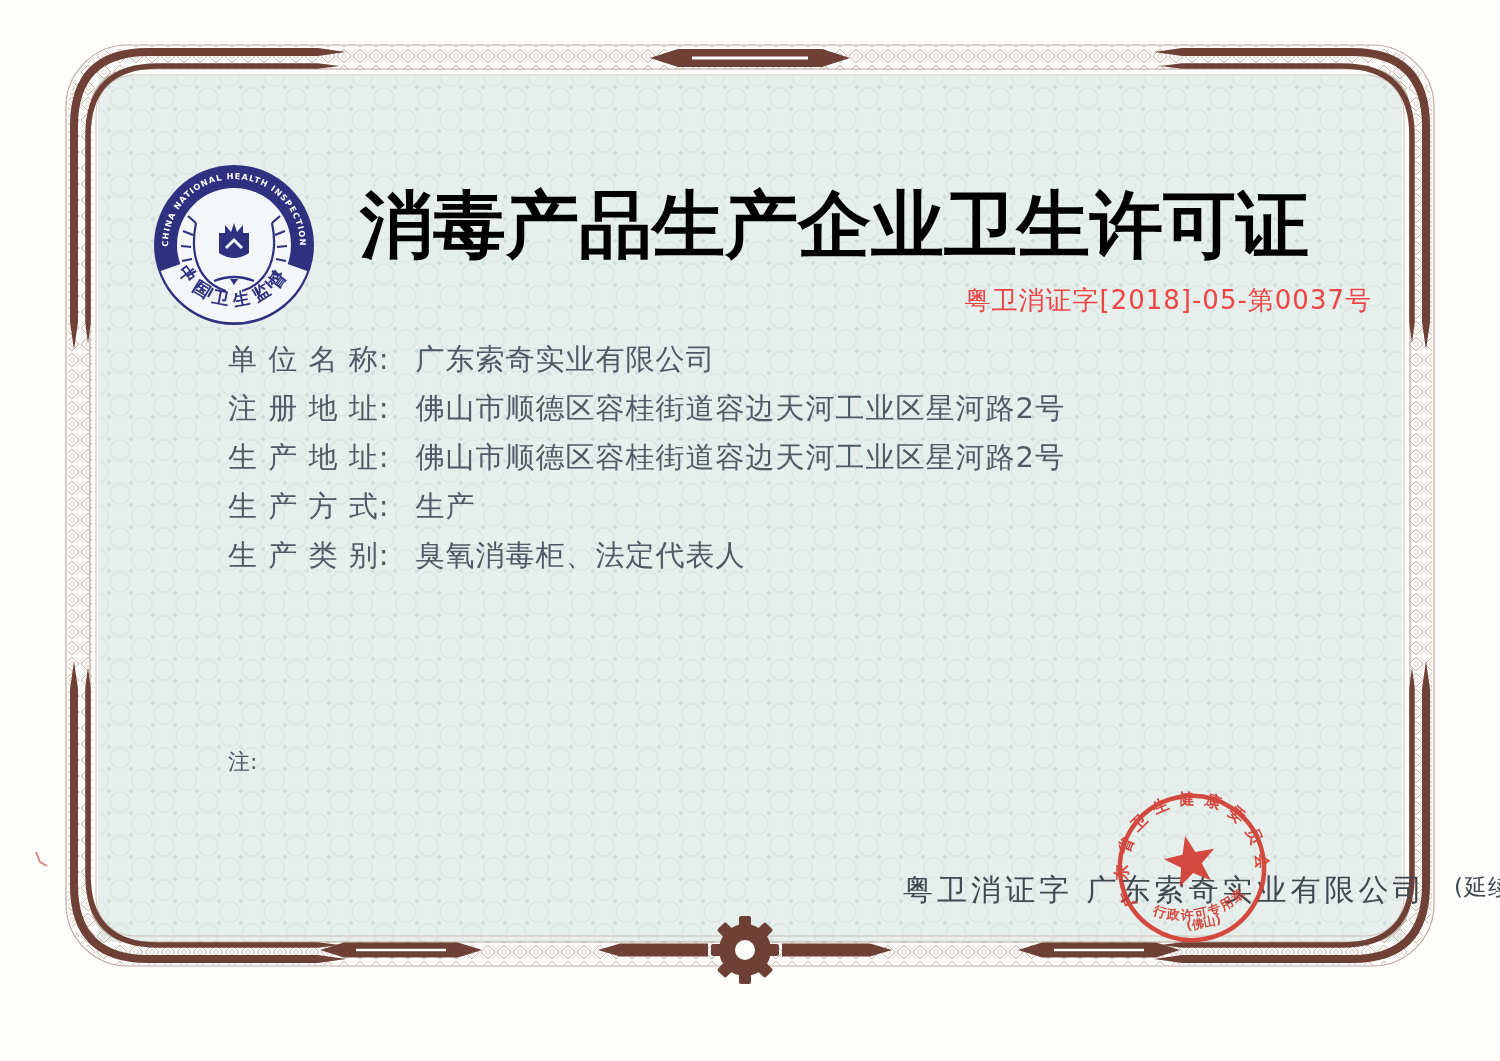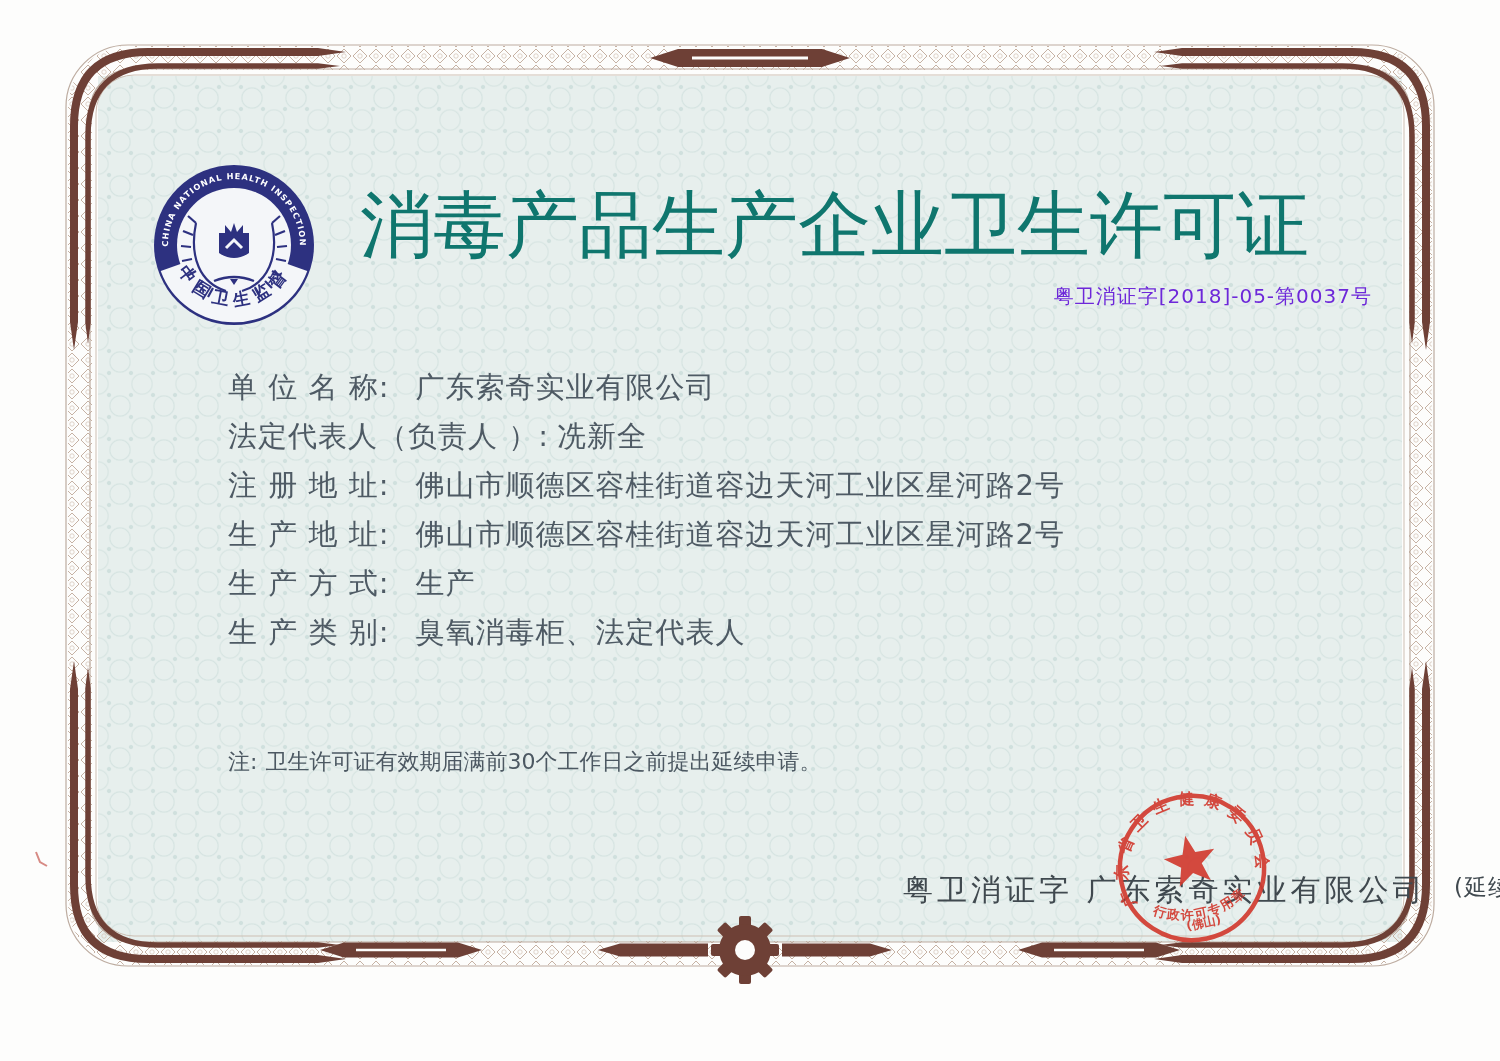--- a/index.html
+++ b/index.html
@@ -14,26 +14,26 @@
       radial-gradient(circle, rgba(125,170,165,.22) 1.5px, transparent 2.6px),
       radial-gradient(circle, transparent 9px, rgba(125,170,165,.16) 10px, transparent 11.5px),
       radial-gradient(circle, transparent 9px, rgba(118,165,160,.13) 10px, transparent 11.5px);
     background-size:22px 22px,44px 44px,44px 44px;
     background-position:0 0,0 0,22px 22px;}
 
   #frame{left:0;top:0;width:1500px;height:1061px;pointer-events:none;}
 
   #emblem{left:152px;top:163px;width:164px;height:164px;}
 
-  #title{left:360px;top:177px;font-size:73px;font-weight:normal;color:#0f766e;
+  #title{left:360px;top:177px;font-size:73px;font-weight:bold;color:#000000;
          letter-spacing:0px;white-space:nowrap;}
 
-  #cert-no{top:283px;right:128px;font-size:20px;color:#6d28d9;letter-spacing:1px;}
-
-  #fields{left:228px;top:340px;color:#4e5a64;font-size:29px;letter-spacing:1px;margin-top:28px;}
+  #cert-no{top:283px;right:128px;font-size:26px;color:#ef4444;letter-spacing:1px;}
+
+  #fields{left:228px;top:340px;color:#4e5a64;font-size:29px;letter-spacing:1px;}
   .frow{white-space:nowrap;height:30px;margin-bottom:19px;}
   .frow .lbl{display:inline-block;min-width:160px;}
   .frow.autolbl .lbl{min-width:0;}
   .frow .val{margin-left:26px;}
   .frow.autolbl .val{margin-left:8px;}
 
   #note{left:228px;top:746px;width:1116px;display:flex;color:#4c5862;
         font-size:22px;line-height:31px;}
   #note .nlbl{flex:0 0 auto;margin-right:8px;}
 
@@ -147,41 +147,37 @@
   </svg>
 
   <div id="title" class="abs">消毒产品生产企业卫生许可证</div>
 
   <div id="cert-no" class="abs">粤卫消证字[2018]-05-第0037号</div>
 
   <div id="fields" class="abs">
     <div class="frow">
       <span class="lbl">单 位 名 称:</span><span class="val">广东索奇实业有限公司</span>
     </div>
-    <div class="frow autolbl">
-      <span class="lbl">法定代表人（负责人 ）:</span><span class="val">冼新全</span>
-    </div>
     <div class="frow">
       <span class="lbl">注 册 地 址:</span><span class="val">佛山市顺德区容桂街道容边天河工业区星河路2号</span>
     </div>
     <div class="frow">
       <span class="lbl">生 产 地 址:</span><span class="val">佛山市顺德区容桂街道容边天河工业区星河路2号</span>
     </div>
     <div class="frow">
       <span class="lbl">生 产 方 式:</span><span class="val">生产</span>
     </div>
     <div class="frow">
       <span class="lbl">生 产 类 别:</span><span class="val">臭氧消毒柜、法定代表人</span>
     </div>
   </div>
 
   <div id="note" class="abs">
     <span class="nlbl">注:</span>
     <span class="nbody">
-      <div>卫生许可证有效期届满前30个工作日之前提出延续申请。</div>
     </span>
   </div>
 
   <div id="approval" class="abs">
     <span>粤卫消证字</span>
     <span>广东索奇实业有限公司</span>
     <span class="sfx">(延续)</span>
   </div>
 
   <svg id="stamp" class="abs" viewBox="-88 -88 176 176" xmlns="http://www.w3.org/2000/svg">

